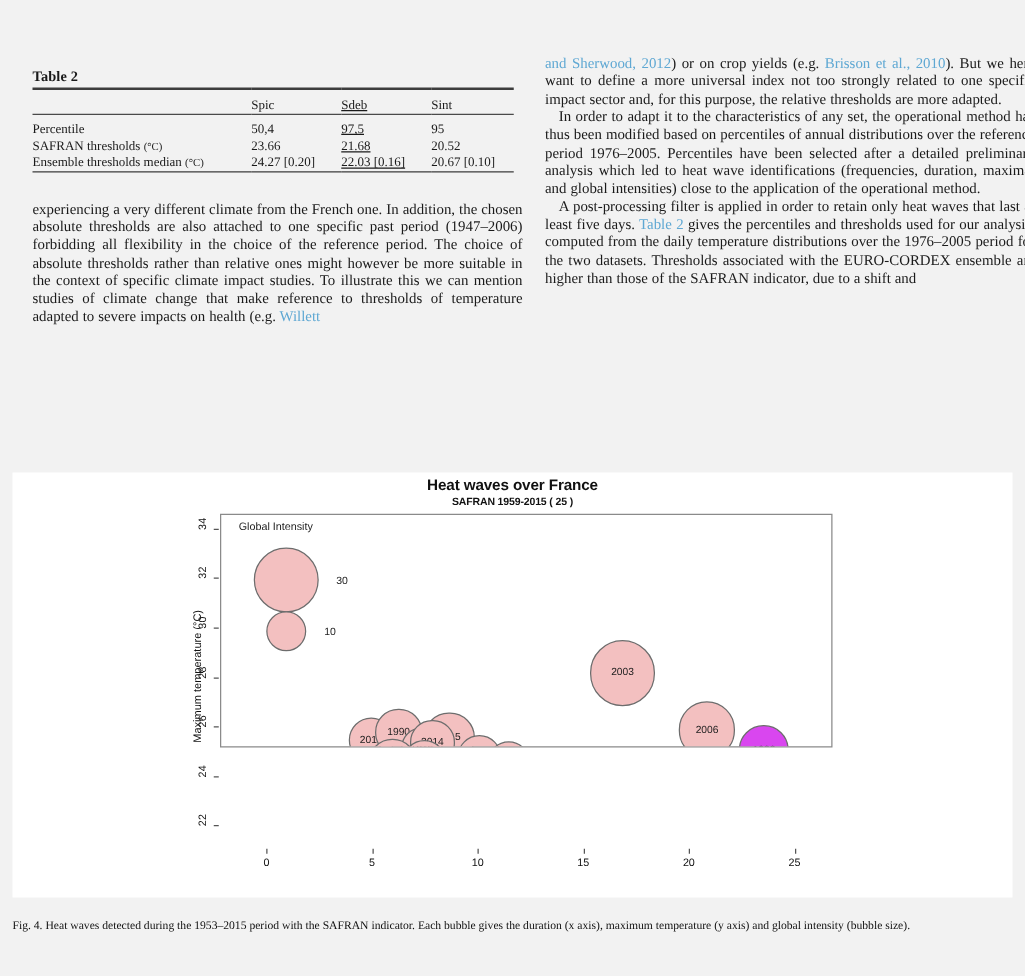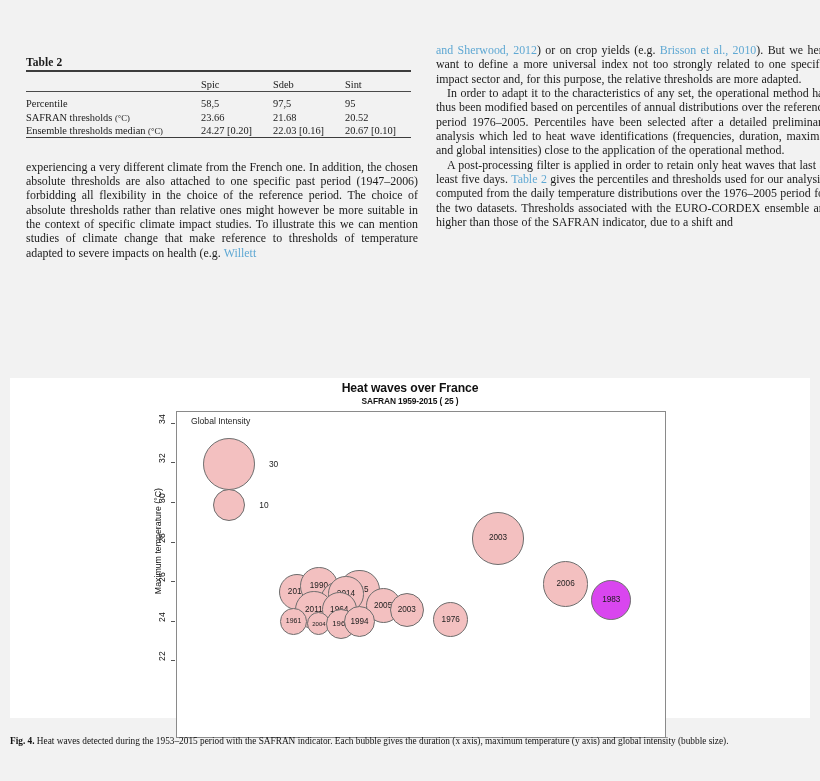--- a/index.html
+++ b/index.html
@@ -25,21 +25,21 @@
     margin:0 0 2px 0;padding-top:56px;letter-spacing:.1px;
   }
   .tbl-cap{
     font-size:10.6px;line-height:12.4px;text-align:justify;
     margin:0 0 7px 0;
   }
   table.t2{border-collapse:collapse;width:385px;font-size:10.4px;}
   table.t2 td{padding:1.2px 0;vertical-align:bottom;}
   table.t2 .c0{width:175px;}
   table.t2 .c1{width:72px;}
-  table.t2 .c2{width:72px;}
+  table.t2 .c2{width:72px;text-decoration:underline;}
   table.t2 .c3{width:66px;}
   .rule-top td{border-top:2.2px solid #3d3d3d;height:3px;padding:0;}
   .rule-mid td{border-top:1.1px solid #4a4a4a;height:3px;padding:0;}
   .rule-bot td{border-top:1.3px solid #3d3d3d;height:3px;padding:0;}
   .hdrrow td{padding-top:3px;padding-bottom:4px;}
   .bodyrow td{padding-top:1.6px;padding-bottom:1.6px;}
   .unit{font-size:8.6px;}
 
   .ptext{
     font-size:11.9px;line-height:14.35px;
@@ -65,21 +65,21 @@
     letter-spacing:-.1px;
   }
   .chart-sub{
     position:absolute;left:0;right:0;top:18px;text-align:center;
     font-family:"Liberation Sans", sans-serif;
     font-weight:bold;font-size:8.4px;color:#111;letter-spacing:-.1px;
   }
 
   
   .panel{
-    position:absolute;left:166px;top:33px;width:490px;height:327px;
+    position:absolute;left:166px;top:33px;width:490px;height:187px;
     border:1px solid #8a8a8a;background:#fff;box-sizing:border-box;
   }
   .plotarea{position:absolute;inset:0;overflow:hidden;}
 
   .bubble{
     position:absolute;
     border-radius:50%;
     background:#f3c0c0;
     border:1px solid #6d6d6d;
     box-sizing:border-box;
@@ -123,21 +123,21 @@
     position:absolute;left:166px;width:490px;top:325px;text-align:center;
     font-family:"Liberation Sans", sans-serif;font-size:8.8px;color:#111;
   }
 
   
   .caption{
     position:absolute;left:10px;top:736px;width:800px;
     font-size:9.3px;line-height:11.6px;text-align:justify;
     color:#111;
   }
-  .caption b{font-weight:bold;}
+  .caption b{font-weight:normal;}
 </style>
 </head>
 <body>
 
 <div class="page">
 
   <div class="cols">
 
     <div class="col col-left">
       <div class="tbl-title">Table 2</div>
@@ -152,21 +152,21 @@
           <td class="c1">Spic</td>
           <td class="c2">Sdeb</td>
           <td class="c3">Sint</td>
         </tr>
         <tr class="rule-mid">
               <td colspan="4"></td>
             </tr>
 
         <tr class="bodyrow">
           <td class="c0"><span>Percentile</span><span class="unit"></span></td>
-          <td class="c1">58,5</td>
+          <td class="c1">50,4</td>
           <td class="c2">97,5</td>
           <td class="c3">95</td>
         </tr>
         <tr class="bodyrow">
           <td class="c0"><span>SAFRAN thresholds </span><span class="unit">(°C)</span></td>
           <td class="c1">23.66</td>
           <td class="c2">21.68</td>
           <td class="c3">20.52</td>
         </tr>
         <tr class="bodyrow">

